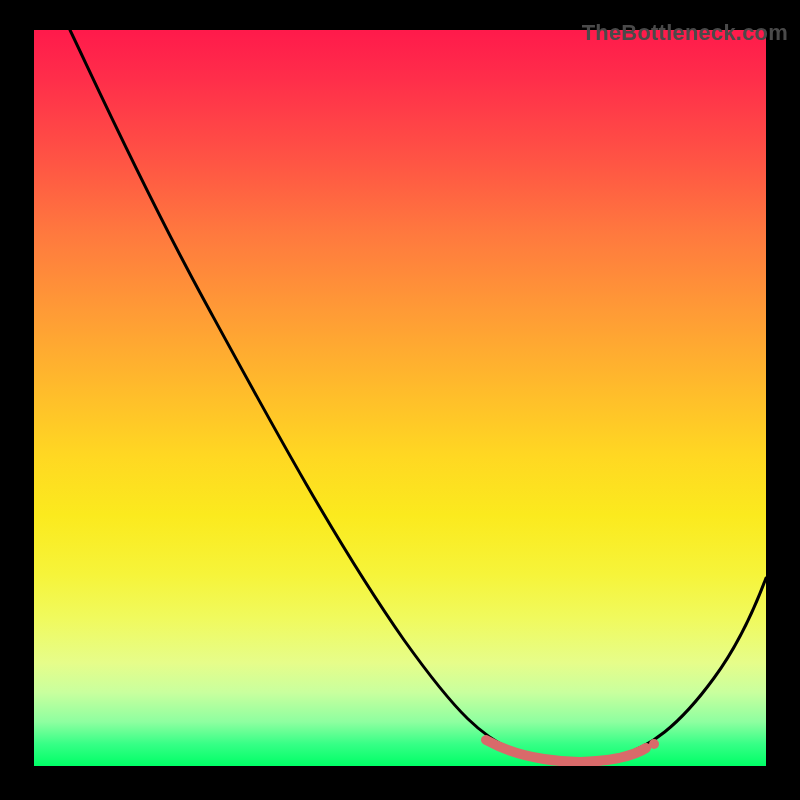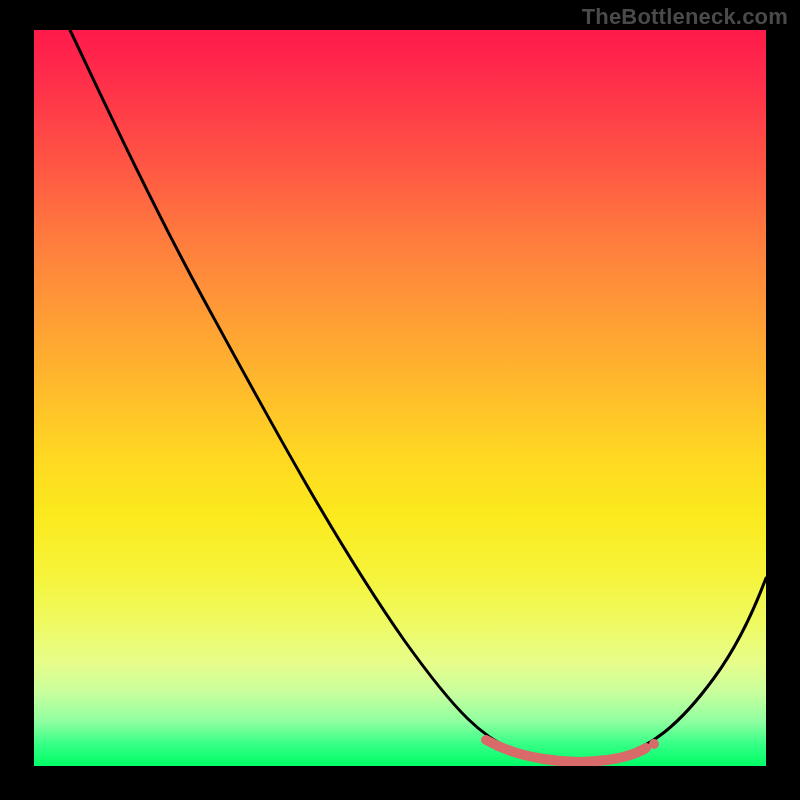--- a/index.html
+++ b/index.html
@@ -12,21 +12,21 @@
     font-family: Arial, Helvetica, sans-serif;
   }
   .frame {
     position: relative;
     width: 800px;
     height: 800px;
     background: #000000;
   }
   .watermark {
     position: absolute;
-    top: 4px;
+    top: 20px;
     right: 12px;
     color: #4a4a4a;
     font-size: 22px;
     font-weight: 600;
     letter-spacing: 0.2px;
     z-index: 5;
   }
   .plot-area {
     position: absolute;
     left: 34px;

